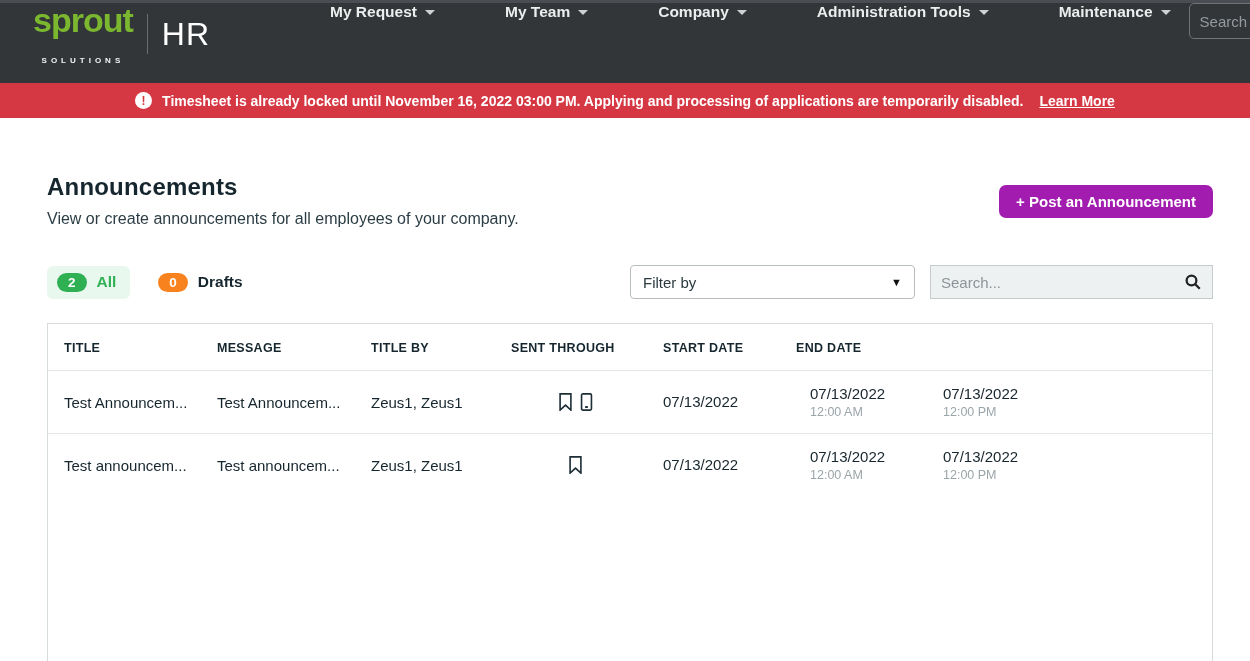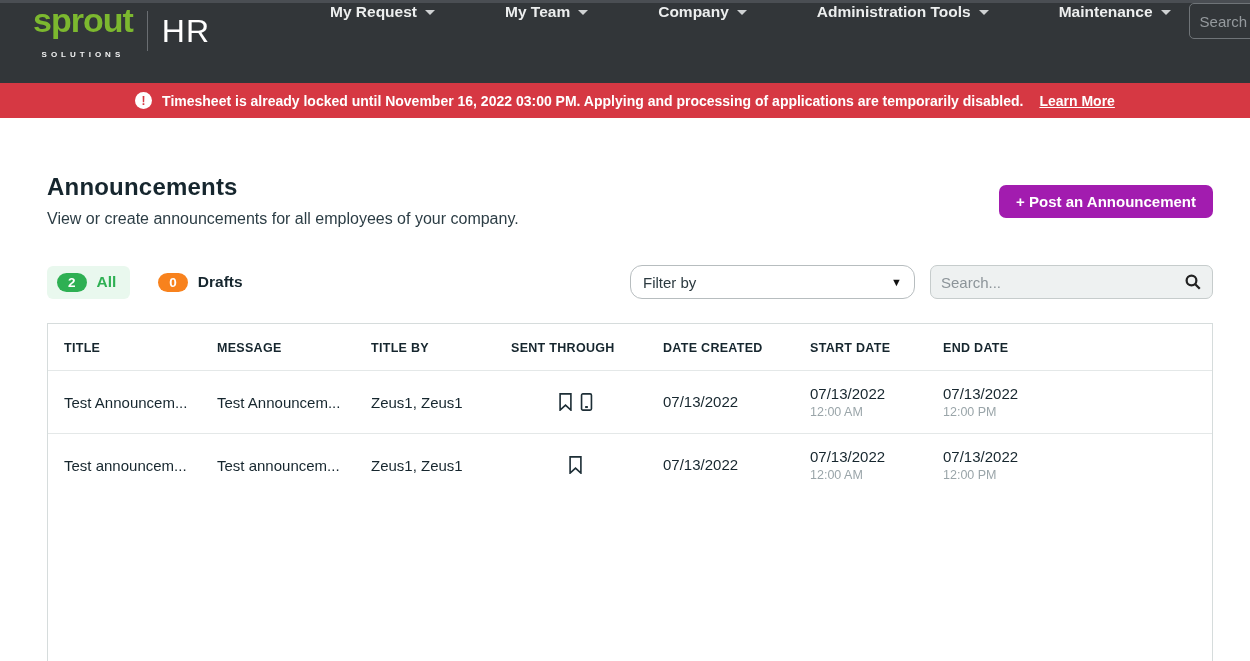--- a/index.html
+++ b/index.html
@@ -5,21 +5,21 @@
   * { margin:0; padding:0; box-sizing:border-box; }
   html,body { width:1250px; height:661px; overflow:hidden; background:#fff;
     font-family:"Liberation Sans","DejaVu Sans",sans-serif; }
 
   
   .navbar { height:83px; background:#323639; border-top:3px solid #4a4e53;
     display:flex; align-items:flex-start; padding:0 22px 0 33px; }
   .logo-group { display:flex; align-items:center; }
   .logo-text { display:flex; flex-direction:column; align-items:center; line-height:1; }
   .logo-main { color:#7cb82f; font-size:34px; font-weight:700; letter-spacing:-1px; }
-  .logo-sub { color:#f2f3f3; font-size:8px; letter-spacing:4px; margin-top:14px; font-weight:600; }
+  .logo-sub { color:#f2f3f3; font-size:8px; letter-spacing:4px; margin-top:20px; font-weight:600; }
   .logo-divider { width:1px; height:40px; background:#6a6e72; margin:0 14px; }
   .logo-product { color:#fff; font-size:32px; font-weight:400; letter-spacing:1px; }
 
   .nav-menu { display:flex; align-items:center; margin-left:82px; gap:32px; }
   .nav-item { display:flex; align-items:center; gap:8px; color:#eceeee;
     font-size:15.5px; font-weight:700; cursor:pointer; white-space:nowrap;margin-left:38px; }
   .caret { width:0; height:0; border-left:5px solid transparent;
     border-right:5px solid transparent; border-top:5px solid #cfd2d3; }
 
   .nav-search { margin-left:18px; width:198px; height:36px; border:1px solid #6f7478;
@@ -58,27 +58,27 @@
     border-radius:6px; padding:7px 14px 7px 10px; cursor:pointer; }
   .pill { border-radius:11px; padding:2px 11px; color:#fff; font-size:13.5px; font-weight:800; }
   .pill-green { background:#2eb053; }
   .pill-orange { background:#f8821d; }
   .tab-all-label { color:#2eb053; font-size:15.5px; font-weight:800; }
   .tab-drafts { display:flex; align-items:center; gap:10px; margin-left:18px;
     padding:7px 10px; cursor:pointer; }
   .tab-drafts-label { color:#16262e; font-size:15.5px; font-weight:800; }
 
   .right-controls { margin-left:auto; display:flex; gap:15px; }
-  .filter-select { width:285px; height:34px; border:1px solid #b7bdbf; border-radius:12px;
+  .filter-select { width:285px; height:34px; border:1px solid #b7bdbf; border-radius:4px;
     background:#fff; display:flex; align-items:center; justify-content:space-between;
     padding:0 12px; cursor:pointer; }
   .filter-select-label { font-size:15px; color:#2c3a40; }
   .filter-select-arrow { font-size:11px; color:#111; }
   .table-search { width:283px; height:34px; background:#eef1f1; border:1px solid #c6cccc;
-    border-radius:7px; display:flex; align-items:center; padding:0 10px; }
+    border-radius:0; display:flex; align-items:center; padding:0 10px; }
   .table-search input { flex:1; background:transparent; border:none; outline:none;
     font-size:15px; color:#333; font-family:inherit; min-width:0; }
   .table-search input::placeholder { color:#8c9499; }
 
   
   .announce-table { margin-top:24px; border:1px solid #d6dcdc; background:#fff; height:500px; }
   .t-row { display:flex; align-items:stretch; }
   .t-head .t-cell { font-size:12.5px; font-weight:800; color:#16262e; letter-spacing:.3px;
     padding:17px 8px 15px 16px; }
   .t-body-row { border-top:1px solid #e4e8e8; }
@@ -194,21 +194,20 @@
     </div>
   </div>
 
   <section class="announce-table">
 
     <div class="t-row t-head">
       <div class="t-cell c1">TITLE</div>
       <div class="t-cell c2">MESSAGE</div>
       <div class="t-cell c3">TITLE BY</div>
       <div class="t-cell c4">SENT THROUGH</div>
-      <div class="t-cell c5">DATE CREATED</div>
       <div class="t-cell c6">START DATE</div>
       <div class="t-cell c7">END DATE</div>
     </div>
 
     <div class="t-row t-body-row">
       <div class="t-cell c1">Test Announcem...</div>
       <div class="t-cell c2">Test Announcem...</div>
       <div class="t-cell c3">Zeus1, Zeus1</div>
       <div class="t-cell c4 icons-cell">
         <span class="row-icon">

